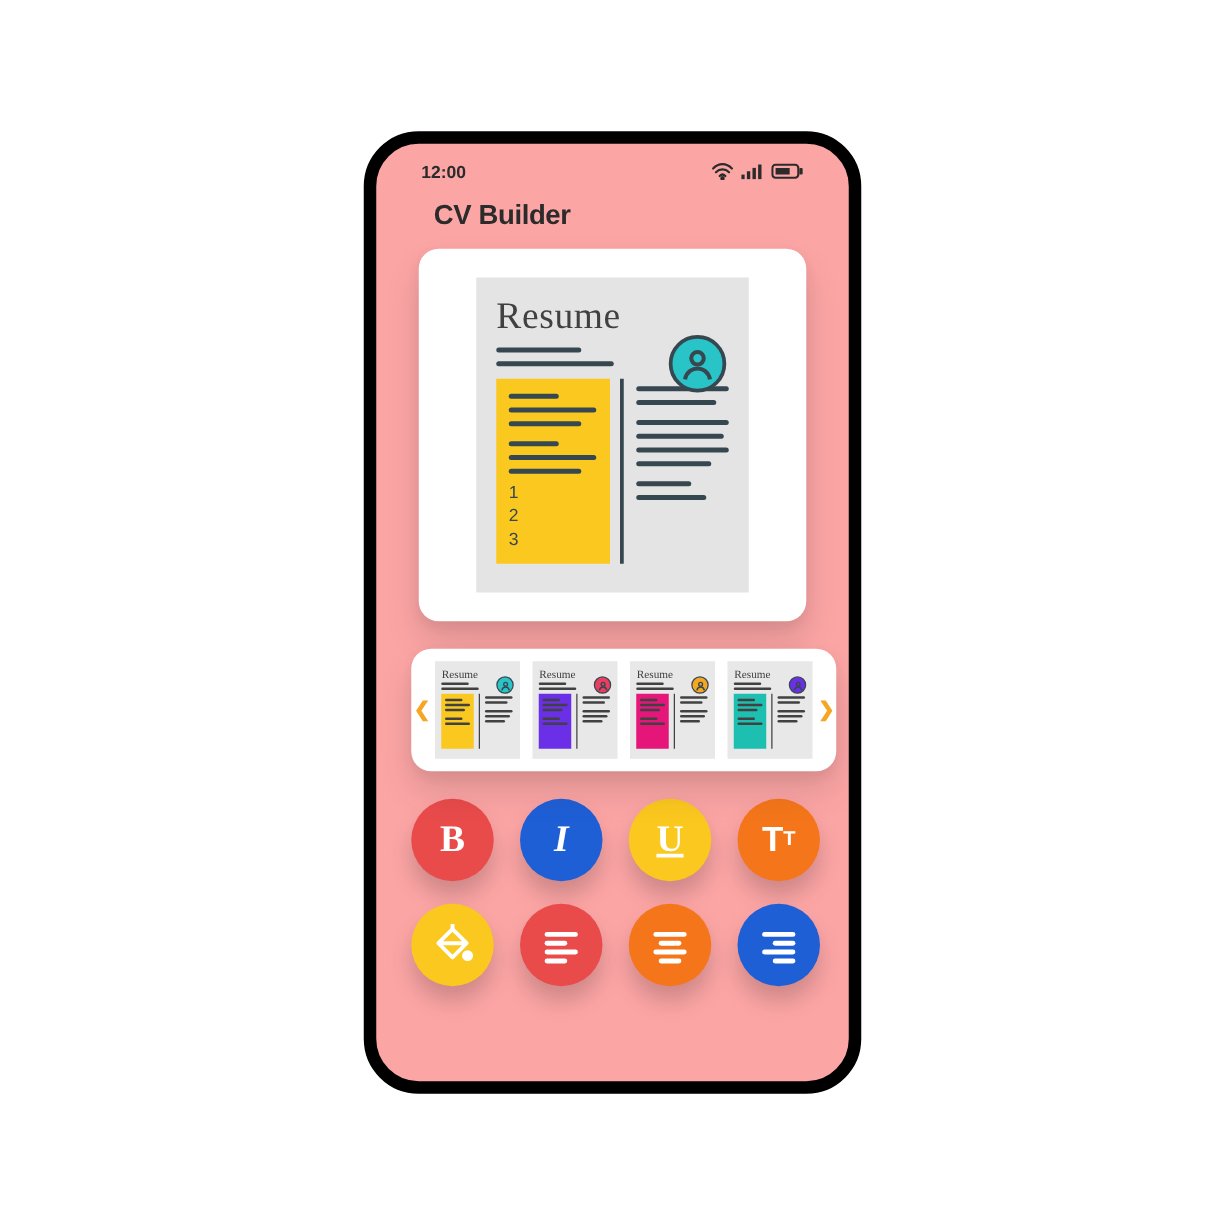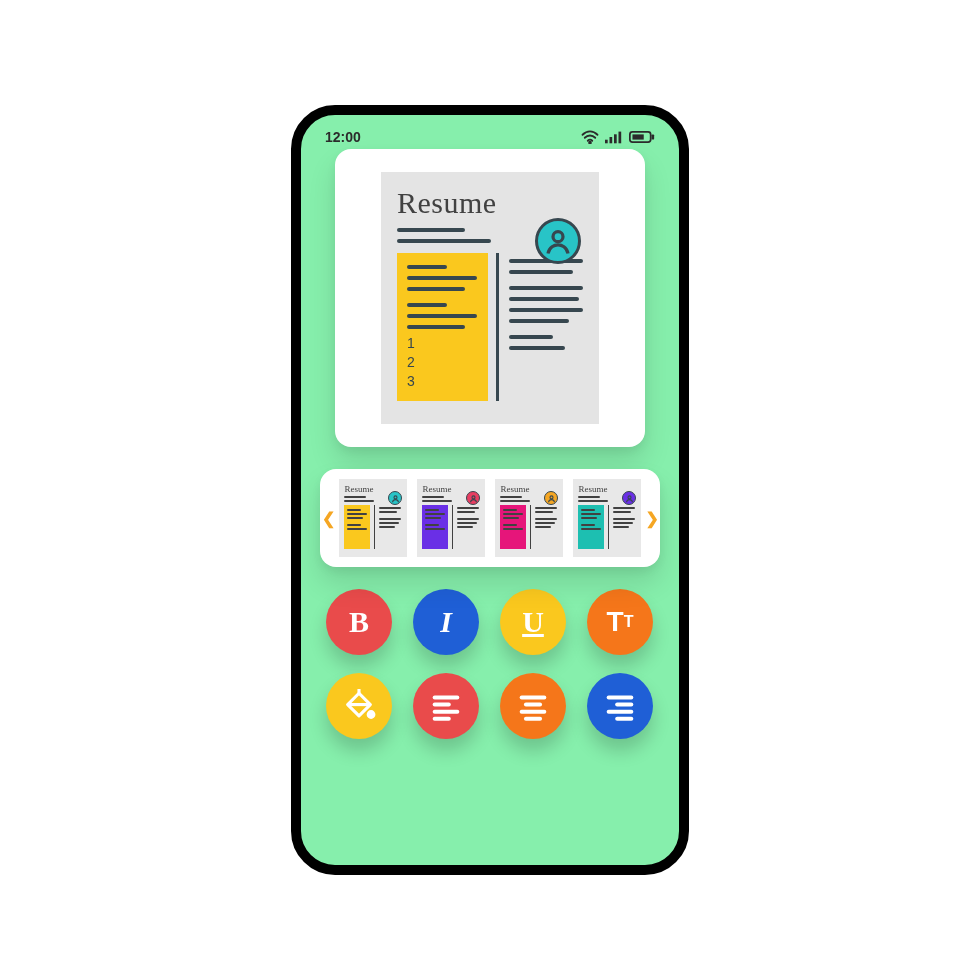--- a/index.html
+++ b/index.html
@@ -10,24 +10,24 @@
     display: flex;
     align-items: center;
     justify-content: center;
     font-family: -apple-system, "Segoe UI", Arial, sans-serif;
   }
   .phone {
     width: 398px;
     height: 770px;
     border: 10px solid #000;
     border-radius: 44px;
-    background: #86efac;
+    background: #fca5a5;
     position: relative;
     overflow: hidden;
-    padding: 14px 16px 20px;
+    padding: 14px 28px 20px;
   }
   .status-bar {
     display: flex;
     justify-content: space-between;
     align-items: center;
     padding: 0 8px 4px;
     font-size: 14px;
     font-weight: 600;
     color: #2b2b2b;
   }
@@ -179,20 +179,21 @@
           <rect x="15" y="1" width="3" height="13" fill="#2b2b2b"></rect>
         </svg>
       <svg width="26" height="14" viewBox="0 0 30 14">
           <rect x="1" y="1" width="24" height="12" rx="3" fill="none" stroke="#2b2b2b" stroke-width="2"></rect>
           <rect x="4" y="4" width="13" height="6" fill="#2b2b2b"></rect>
           <rect x="26" y="4" width="3" height="6" rx="1" fill="#2b2b2b"></rect>
         </svg>
     </span>
   </div>
 
+  <h1 class="app-title">CV Builder</h1>
 
   <div class="card preview-card">
     <div class="resume-doc">
       <div class="rtitle">Resume</div>
       <div class="avatar">
         <svg viewBox="0 0 24 24" fill="none" stroke="#37474f" stroke-width="2.6">
             <circle cx="12" cy="8.5" r="4"></circle>
             <path d="M4 22c1-5 5-7 8-7s7 2 8 7"></path>
           </svg>
       </div>

